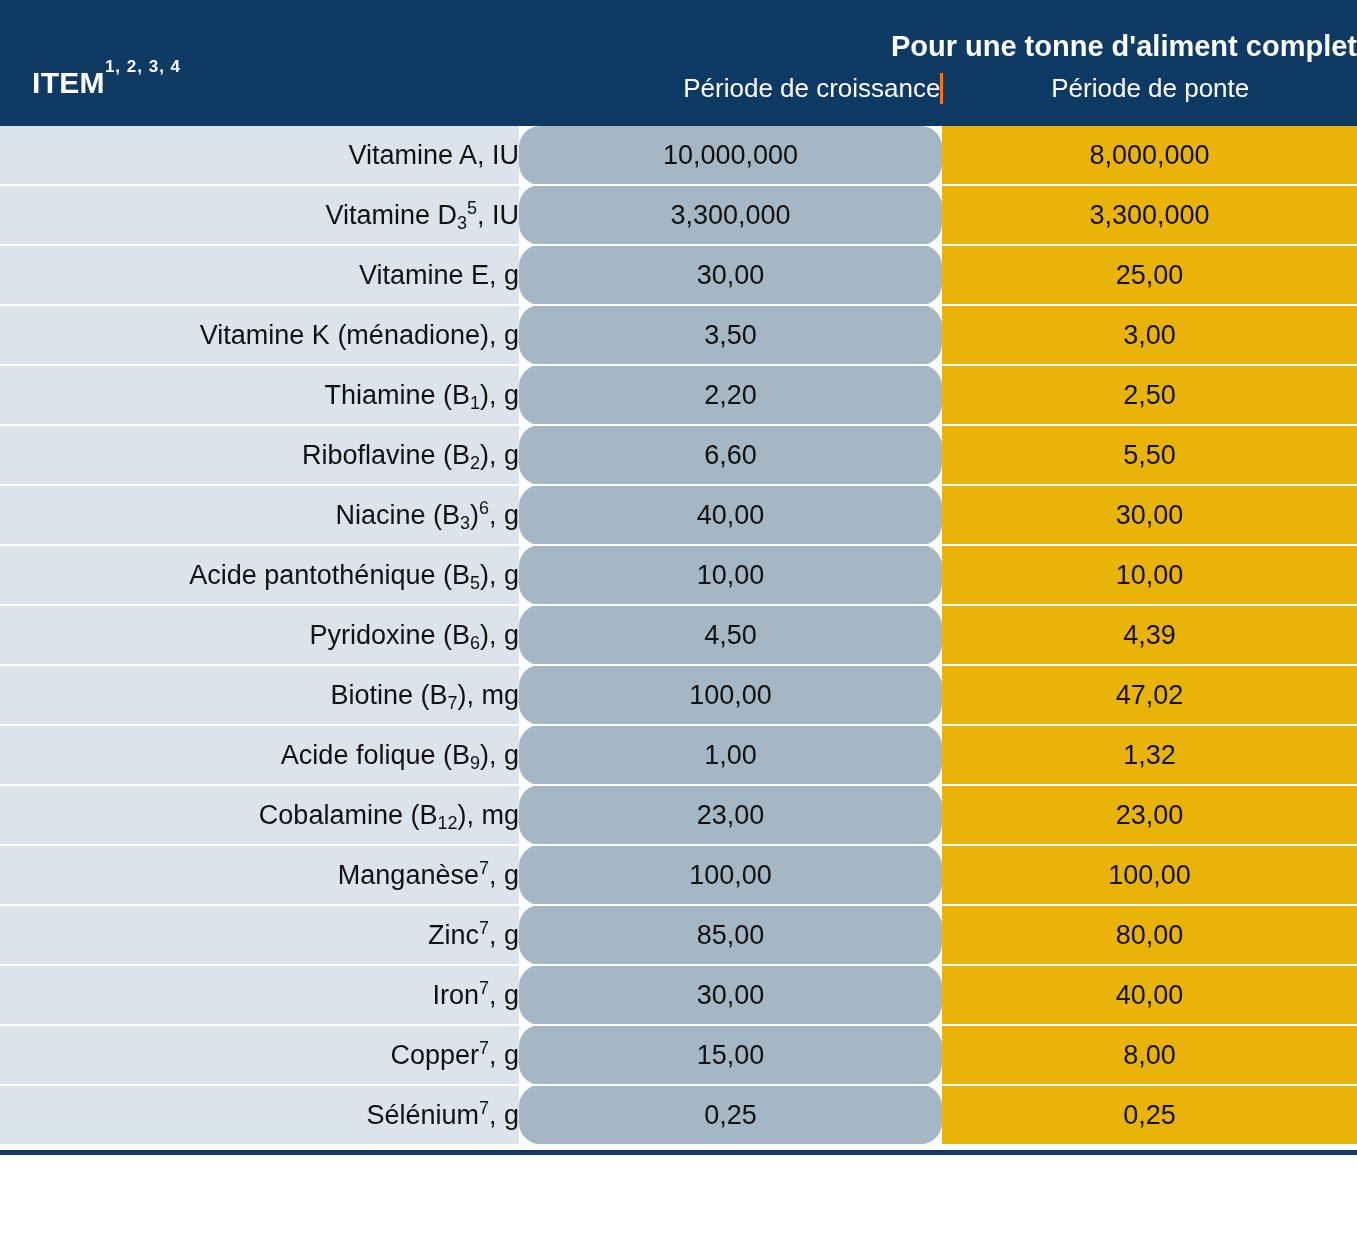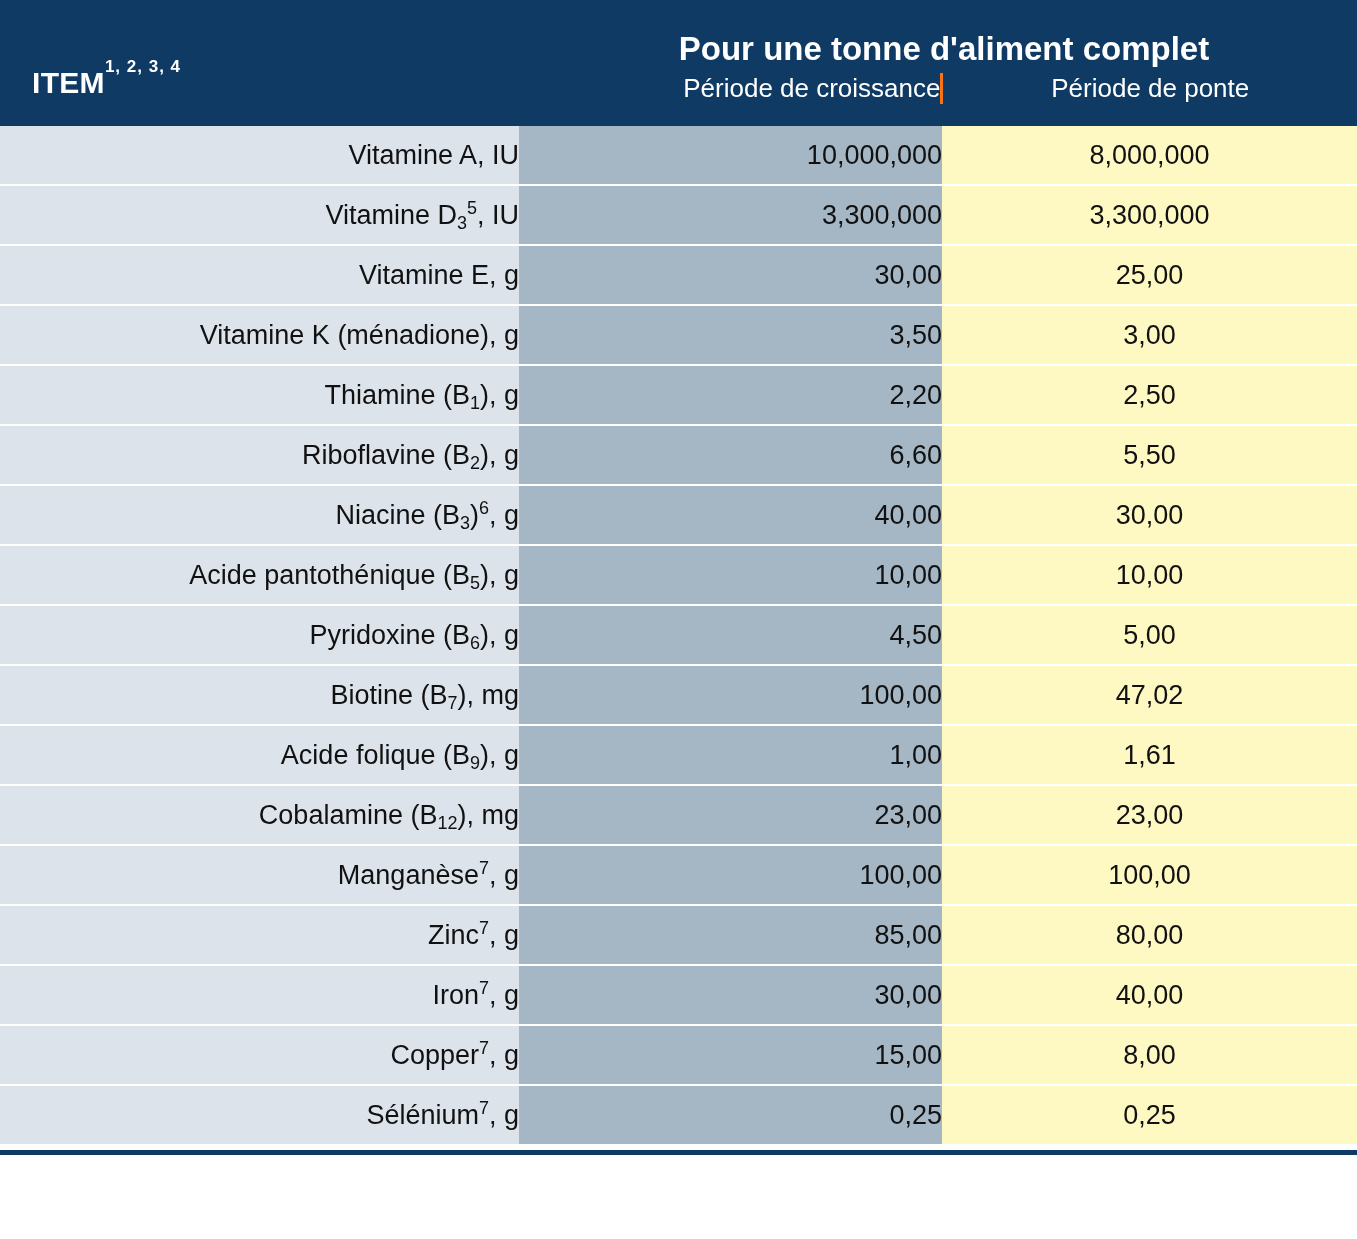--- a/index.html
+++ b/index.html
@@ -57,22 +57,22 @@
   }
   .head-span {
     height: 126px;
     position: relative;
   }
   .head-span-title {
     position: absolute;
     top: 30px;
     left: 12px;
     right: 0;
-    text-align: center;
-    font-size: 33px;
+    text-align: right;
+    font-size: 29px;
     font-weight: bold;
     white-space: nowrap;
   }
   .head-sub-row {
     position: absolute;
     bottom: 22px;
     left: 0;
     right: 0;
     display: flex;
   }
@@ -95,25 +95,26 @@
   }
   td.c-item {
     background: #dde3ea;
     padding-left: 26px;
     text-align: right;
     border-bottom: 2px solid #ffffff;
     white-space: nowrap;
   }
   td.c-growth {
     background: #a5b6c4;
-    text-align: right;
+    text-align: center;
     border-bottom: 2px solid #ffffff;
+    border-radius: 21px;
   }
   td.c-lay {
-    background: #fef9c3;
+    background: #eab308;
     text-align: center;
     border-bottom: 2px solid #ffffff;
   }
   tbody tr:last-child td { border-bottom: none; }
 
   sub { font-size: 18px; vertical-align: baseline; position: relative; top: 5px; }
   sup { font-size: 18px; vertical-align: baseline; position: relative; top: -10px; }
 
   .bottom-rule {
     width: 1357px;
@@ -186,31 +187,31 @@
           <td class="c-lay">30,00</td>
         </tr>
         <tr>
           <td class="c-item">Acide pantothénique (B<sub>5</sub>), g</td>
           <td class="c-growth">10,00</td>
           <td class="c-lay">10,00</td>
         </tr>
         <tr>
           <td class="c-item">Pyridoxine (B<sub>6</sub>), g</td>
           <td class="c-growth">4,50</td>
-          <td class="c-lay">5,00</td>
+          <td class="c-lay">4,39</td>
         </tr>
         <tr>
           <td class="c-item">Biotine (B<sub>7</sub>), mg</td>
           <td class="c-growth">100,00</td>
           <td class="c-lay">47,02</td>
         </tr>
         <tr>
           <td class="c-item">Acide folique (B<sub>9</sub>), g</td>
           <td class="c-growth">1,00</td>
-          <td class="c-lay">1,61</td>
+          <td class="c-lay">1,32</td>
         </tr>
         <tr>
           <td class="c-item">Cobalamine (B<sub>12</sub>), mg</td>
           <td class="c-growth">23,00</td>
           <td class="c-lay">23,00</td>
         </tr>
         <tr>
           <td class="c-item">Manganèse<sup>7</sup>, g</td>
           <td class="c-growth">100,00</td>
           <td class="c-lay">100,00</td>

